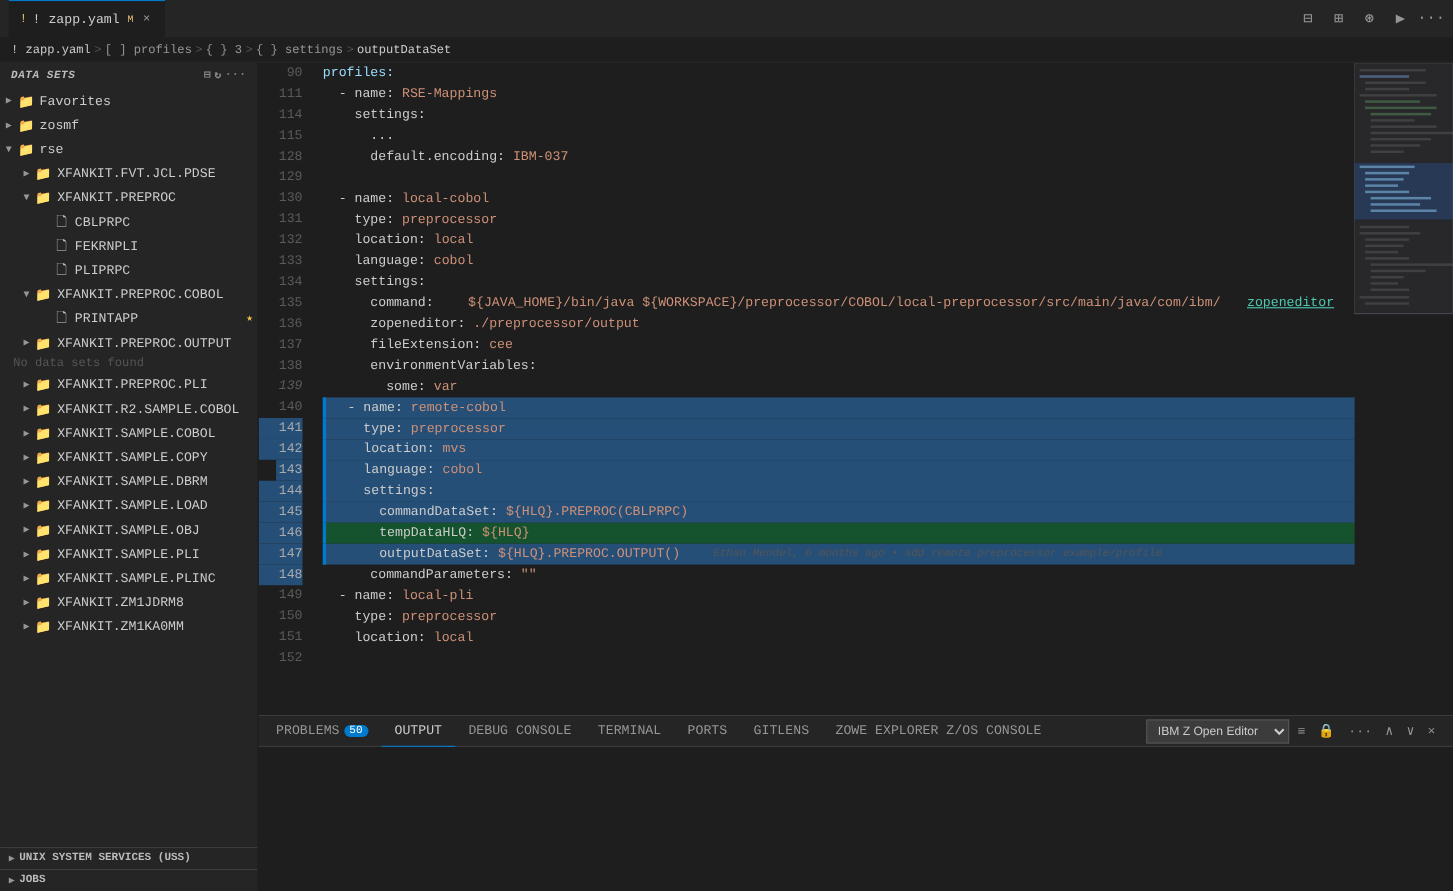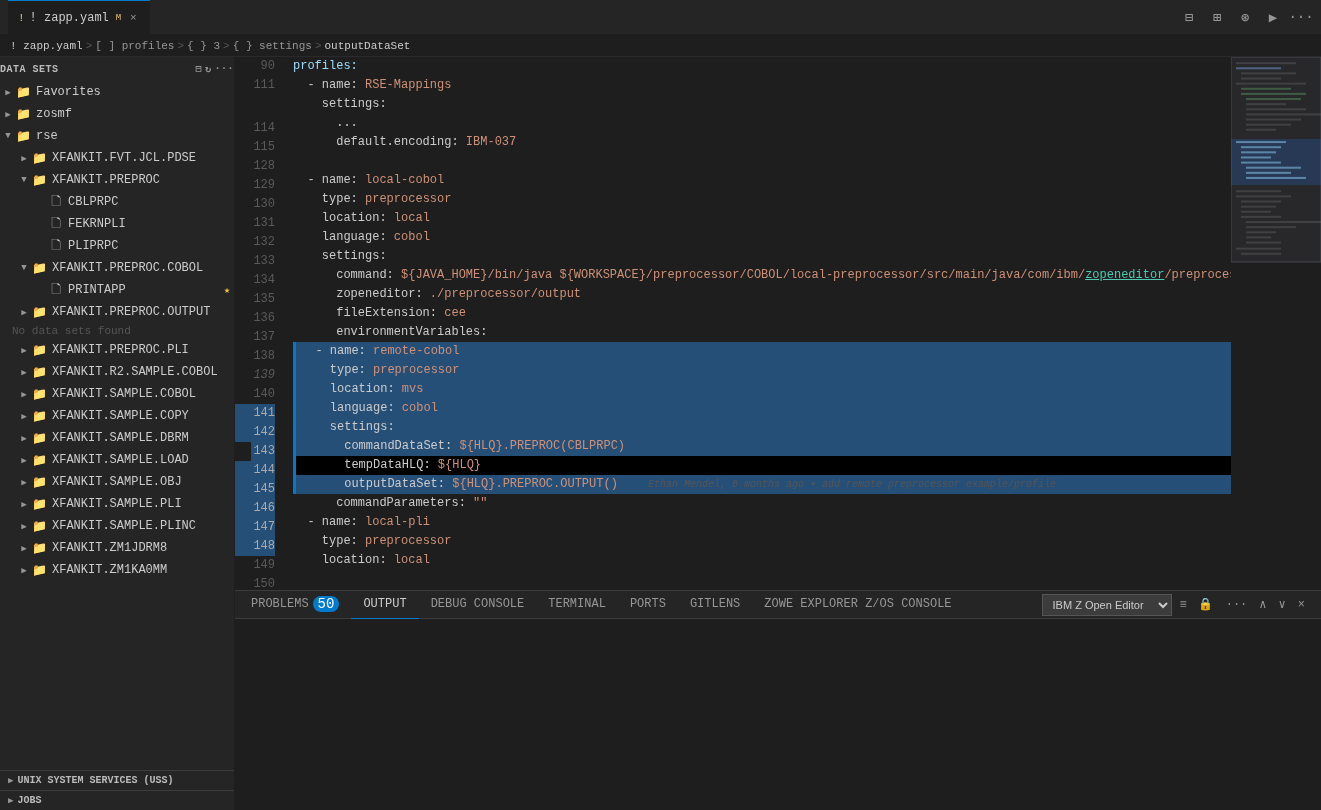--- a/index.html
+++ b/index.html
@@ -94,27 +94,28 @@
       background: #252526;
       display: flex;
       flex-direction: column;
       flex-shrink: 0;
       border-right: 1px solid #1e1e1e;
       overflow: hidden;
     }
     .sidebar-header {
       display: flex;
       align-items: center;
-      padding: 6px 0;
+      padding: 6px 10px;
       font-size: 10px;
       font-weight: bold;
       color: #bbbbbb;
       text-transform: uppercase;
       letter-spacing: 0.5px;
       justify-content: space-between;
+      font-style: italic;
     }
     .sidebar-header-icons { display: flex; gap: 3px; color: #969696; }
     .sidebar-tree {
       flex: 1;
       overflow-y: auto;
       overflow-x: hidden;
     }
     .tree-item {
       display: flex;
       align-items: center;
@@ -219,21 +220,21 @@
       font-size: 10px;
       color: #555;
       padding-left: 10px;
       font-style: italic;
       white-space: nowrap;
       overflow: hidden;
     }
 
     
     .panel {
-      height: 220px;
+      height: 160px;
       background: #1e1e1e;
       border-top: 1px solid #3c3c3c;
       display: flex;
       flex-direction: column;
       flex-shrink: 0;
     }
     .panel-tabs {
       display: flex;
       align-items: center;
       background: #252526;
@@ -253,21 +254,21 @@
       border-bottom: 1px solid transparent;
     }
     .panel-tab.active {
       color: #cccccc;
       border-bottom: 1px solid #007acc;
     }
     .panel-tab-badge {
       background: #007acc;
       color: white;
       border-radius: 10px;
-      font-size: 14px;
+      font-size: 10px;
       padding: 0 5px;
       margin-left: 4px;
       min-width: 18px;
       text-align: center;
     }
     .panel-content {
       flex: 1;
       overflow: auto;
       padding: 4px 8px;
     }
@@ -511,21 +512,21 @@
       <span>JOBS</span>
     </div>
   </div>
 
   <div class="editor-area">
     <div class="code-editor">
 
       <div class="line-numbers">
         <div style="line-height:19px;">90</div>
         <div style="line-height:19px;">111</div>
-        <div style="line-height:19px;margin-top:24px;">114</div>
+        <div style="line-height:19px;">114</div>
         <div style="line-height:19px;">115</div>
         <div style="line-height:19px;">128</div>
         <div style="line-height:19px;">129</div>
         <div style="line-height:19px;">130</div>
         <div style="line-height:19px;">131</div>
         <div style="line-height:19px;">132</div>
         <div style="line-height:19px;">133</div>
         <div style="line-height:19px;">134</div>
         <div style="line-height:19px;">135</div>
         <div style="line-height:19px;">136</div>
@@ -553,32 +554,33 @@
         <div class="code-line"><span class="kw-plain">  - name: </span><span class="kw-value">RSE-Mappings</span></div>
         <div class="code-line"><span class="kw-plain">    settings:</span></div>
         <div class="code-line"><span class="kw-plain">      ...</span></div>
         <div class="code-line"><span class="kw-plain">      default.encoding: </span><span class="kw-value">IBM-037</span></div>
         <div class="code-line">&nbsp;</div>
         <div class="code-line"><span class="kw-plain">  - name: </span><span class="kw-value">local-cobol</span></div>
         <div class="code-line"><span class="kw-plain">    type: </span><span class="kw-value">preprocessor</span></div>
         <div class="code-line"><span class="kw-plain">    location: </span><span class="kw-value">local</span></div>
         <div class="code-line"><span class="kw-plain">    language: </span><span class="kw-value">cobol</span></div>
         <div class="code-line"><span class="kw-plain">    settings:</span></div>
-        <div class="code-line" style="position:relative;"><span class="kw-plain">      command: </span><span class="kw-value">${JAVA_HOME}/bin/java ${WORKSPACE}/preprocessor/COBOL/local-preprocessor/src/main/java/com/ibm/</span><span class="kw-link">zopeneditor</span><span class="kw-value">/preprocessor/LocalCobolPreprocessor.java $</span></div>
+        <div class="code-line" style="position:relative;gap:24px;"><span class="kw-plain">      command: </span><span class="kw-value">${JAVA_HOME}/bin/java ${WORKSPACE}/preprocessor/COBOL/local-preprocessor/src/main/java/com/ibm/</span><span class="kw-link">zopeneditor</span><span class="kw-value">/preprocessor/LocalCobolPreprocessor.java $</span></div>
         <div class="code-line"><span class="kw-plain">      zopeneditor: </span><span class="kw-value">./preprocessor/output</span></div>
         <div class="code-line"><span class="kw-plain">      fileExtension: </span><span class="kw-value">cee</span></div>
         <div class="code-line"><span class="kw-plain">      environmentVariables:</span></div>
+        <div class="code-line"><span class="kw-plain">        some: </span><span class="kw-value">var</span></div>
 
         <div class="code-line" style="background:#264f78; border-left: 3px solid #007acc; padding-left:5px;"><span class="kw-plain">  - name: </span><span class="kw-value">remote-cobol</span></div>
         <div class="code-line" style="background:#264f78; border-left:3px solid #007acc; padding-left:5px;"><span class="kw-plain">    type: </span><span class="kw-value">preprocessor</span></div>
         <div class="code-line" style="background:#264f78; border-left:3px solid #007acc; padding-left:5px;"><span class="kw-plain">    location: </span><span class="kw-value">mvs</span></div>
         <div class="code-line" style="background:#264f78; border-left:3px solid #007acc; padding-left:5px;"><span class="kw-plain">    language: </span><span class="kw-value">cobol</span></div>
         <div class="code-line" style="background:#264f78; border-left:3px solid #007acc; padding-left:5px;"><span class="kw-plain">    settings:</span></div>
         <div class="code-line" style="background:#264f78; border-left:3px solid #007acc; padding-left:5px;"><span class="kw-plain">      commandDataSet: </span><span class="kw-value">${HLQ}.PREPROC(CBLPRPC)</span></div>
-        <div class="code-line" style="background:#000000; border-left:3px solid #007acc; padding-left:5px;"><span class="kw-plain">      tempDataHLQ: </span><span class="kw-value">${HLQ}</span></div>
+        <div class="code-line" style="background:#14532d; border-left:3px solid #007acc; padding-left:5px;"><span class="kw-plain">      tempDataHLQ: </span><span class="kw-value">${HLQ}</span></div>
         <div class="code-line" style="background:#264f78; border-left:3px solid #007acc; padding-left:5px; display:flex; align-items:center;">
           <span><span class="kw-plain">      outputDataSet: </span><span class="kw-value">${HLQ}.PREPROC.OUTPUT()</span></span>
           <span class="git-blame" style="margin-left:20px;">Ethan Mendel, 6 months ago • add remote preprocessor example/profile</span>
         </div>
 
         <div class="code-line"><span class="kw-plain">      commandParameters: </span><span class="kw-value">""</span></div>
         <div class="code-line"><span class="kw-plain">  - name: </span><span class="kw-value">local-pli</span></div>
         <div class="code-line"><span class="kw-plain">    type: </span><span class="kw-value">preprocessor</span></div>
         <div class="code-line"><span class="kw-plain">    location: </span><span class="kw-value">local</span></div>
 

